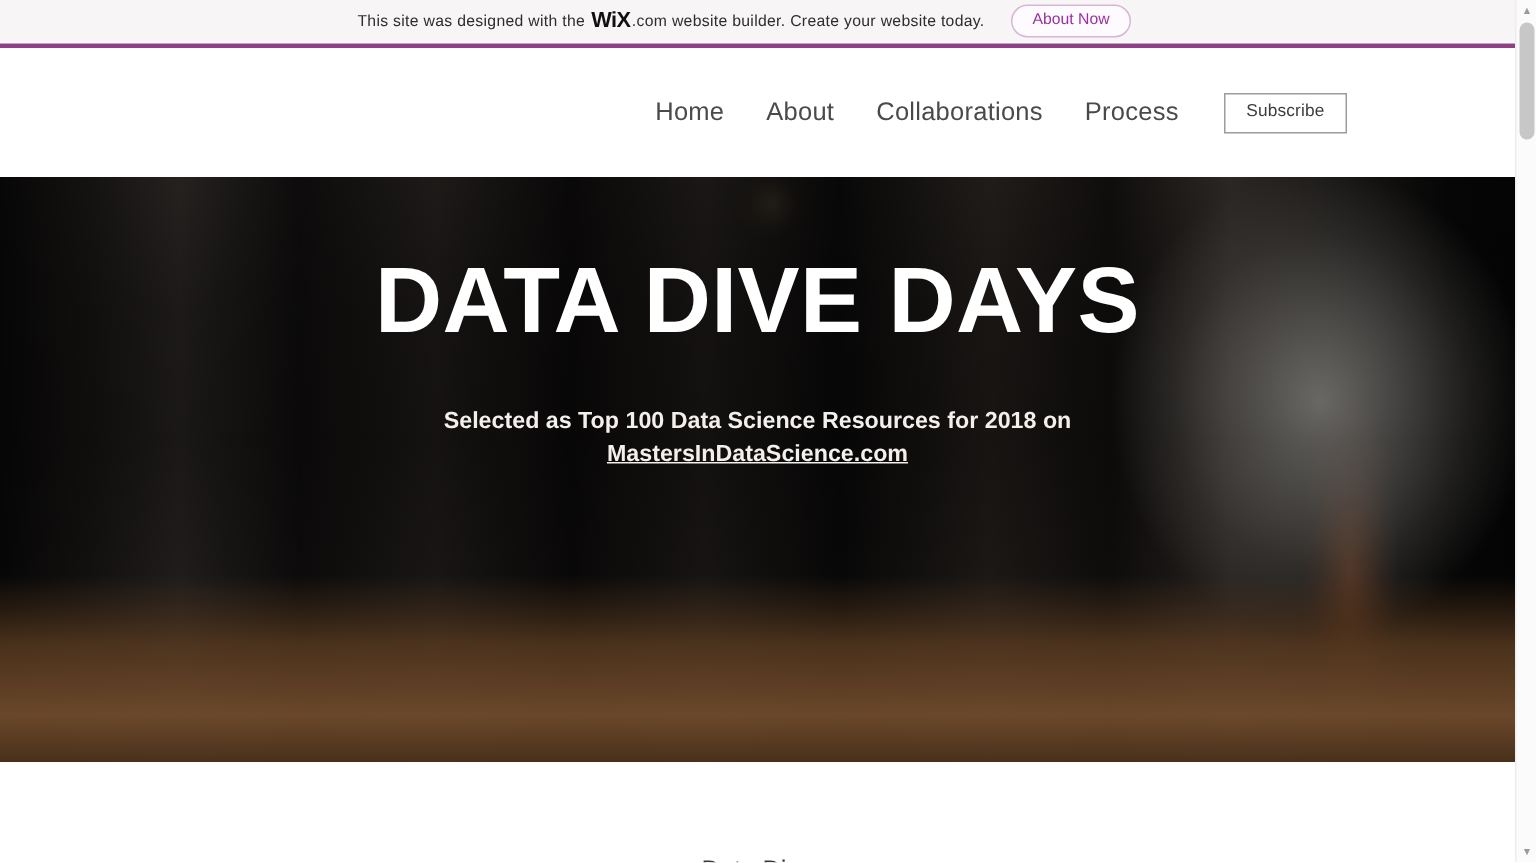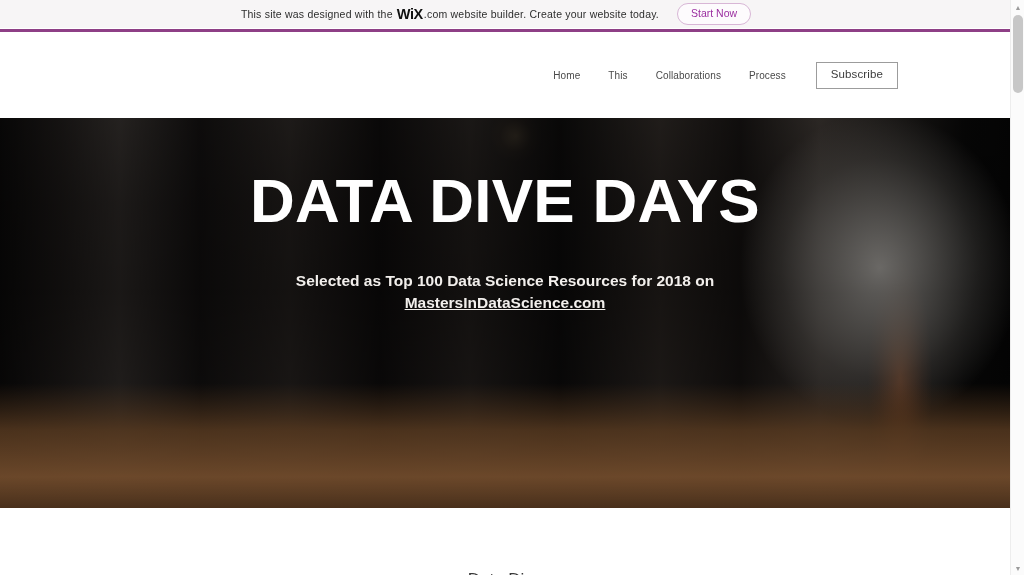--- a/index.html
+++ b/index.html
@@ -125,21 +125,21 @@
 
   .main-nav {
     position: absolute;
     right: 112px;
     top: 30px;
     display: flex;
     align-items: center;
     gap: 0px;
   }
   .nav-link {
-    font-size: 10px;
+    font-size: 17px;
     color: #4a4a4a;
     text-decoration: none;
     padding: 0 14px;
     white-space: nowrap;
     letter-spacing: 0.01em;
     cursor: pointer;
     font-family: "Liberation Sans", sans-serif;
   }
   .subscribe-btn {
     margin-left: 16px;
@@ -286,31 +286,31 @@
   }
 </style>
 </head>
 <body>
 
 <div id="page">
 
   <div class="wix-banner">
     <div class="wix-banner-inner">
       <span class="wix-text"><span>This site was designed with the</span> <span class="wix-logo">WiX</span><span>.com website builder. Create your website today.</span></span>
-      <button class="start-now-btn">Start Now</button>
+      <button class="start-now-btn">About Now</button>
     </div>
   </div>
   <div class="banner-rule"></div>
 
   <div class="site-header">
 
 
     <nav class="main-nav">
       <a class="nav-link" href="#">Home</a>
-      <a class="nav-link" href="#">This</a>
+      <a class="nav-link" href="#">About</a>
       <a class="nav-link" href="#">Collaborations</a>
       <a class="nav-link" href="#">Process</a>
       <button class="subscribe-btn">Subscribe</button>
     </nav>
 
   </div>
 
   <section class="hero">
     <div class="hero-photo"></div>
     <div class="hero-scrim"></div>

